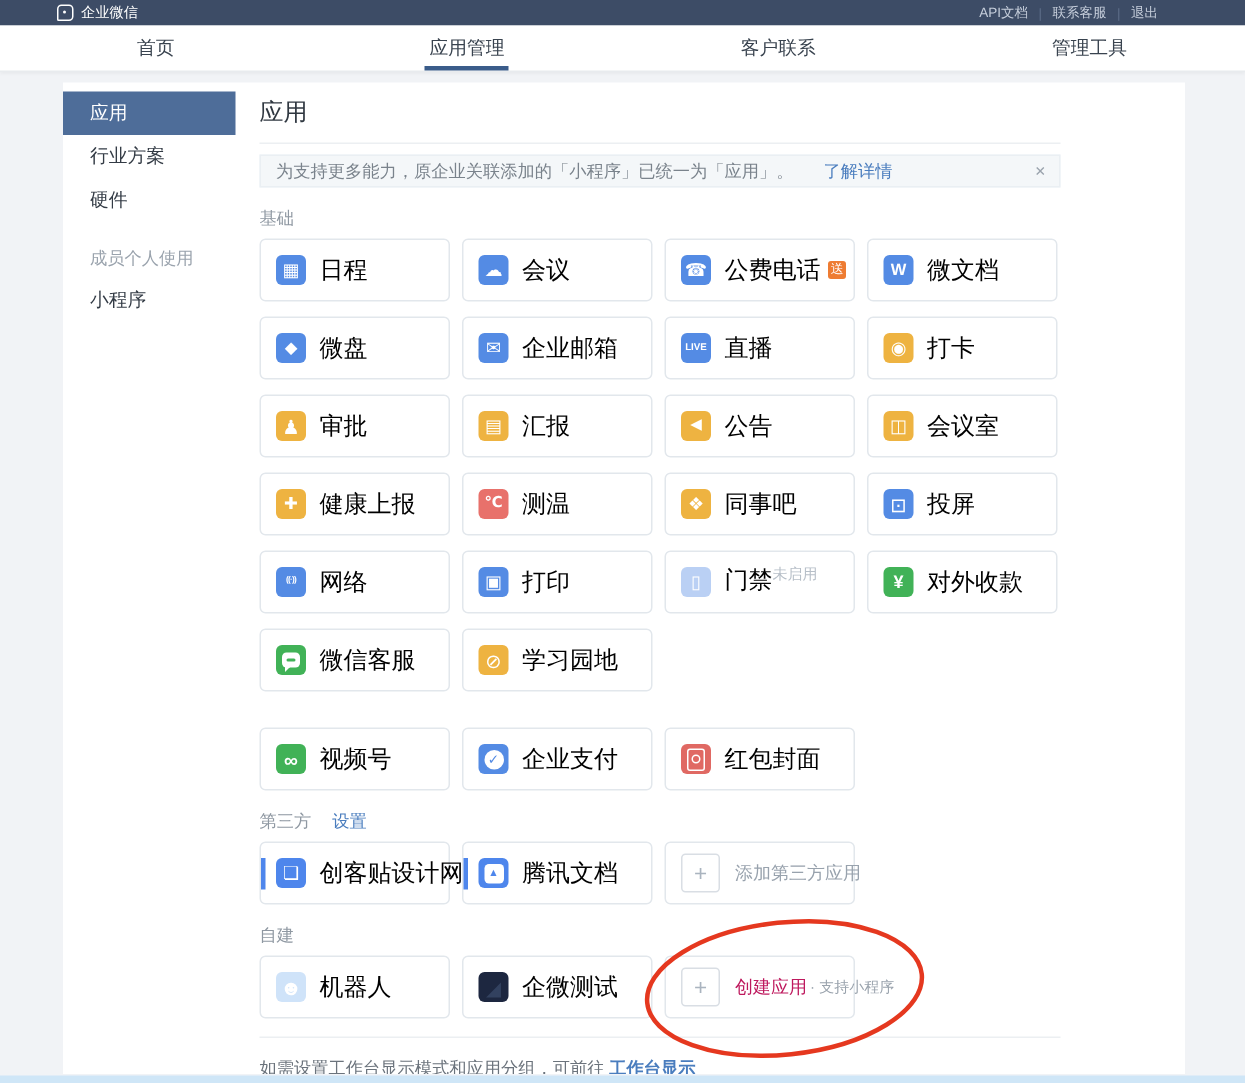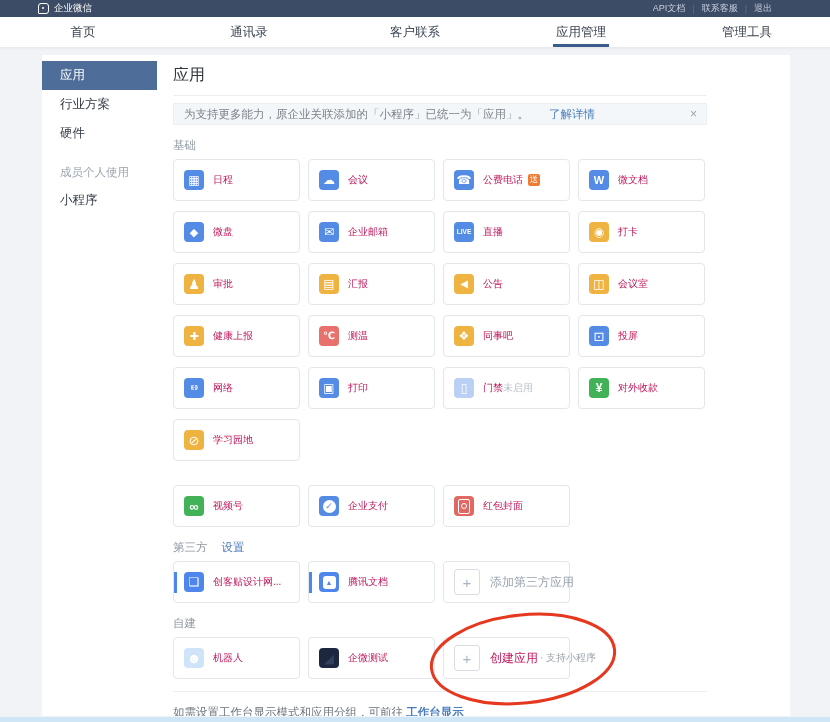--- a/index.html
+++ b/index.html
@@ -42,21 +42,21 @@
   
   .section-label-row{display:flex;align-items:center;gap:14px;margin:13px 0 6px;font-size:11.5px;color:#8f98a2;}
   .section-action{color:#4a7dbe;cursor:pointer;}
   .grid{display:flex;flex-wrap:wrap;gap:10px 8px;}
   .grid.gap-top{margin-top:24px;}
   .card{width:127px;height:42px;border:1px solid #e2e7ec;border-radius:4px;background:#fff;
     display:flex;align-items:center;padding-left:10px;box-sizing:border-box;cursor:pointer;position:relative;}
   .strip{position:absolute;left:0;top:10px;width:3px;height:21px;background:#4e86ec;}
   .app-icon{width:20px;height:20px;border-radius:4px;display:flex;align-items:center;justify-content:center;
     color:#fff;flex-shrink:0;margin-right:9px;font-size:11px;line-height:1;}
-  .app-name{font-size:10px;color:#be185d;white-space:nowrap;}
+  .app-name{font-size:16px;color:#000000;white-space:nowrap;}
   .badge{width:12px;height:12px;background:#ee7c32;color:#fff;font-size:8.5px;border-radius:2px;
     display:flex;align-items:center;justify-content:center;margin-left:5px;flex-shrink:0;}
   .namecol{display:flex;flex-direction:row;line-height:1.2;}
   .subname{font-size:10px;color:#b7bfc8;}
   .disabled .app-icon{opacity:.4;}
   
   .g-txt{font-size:6.5px;font-weight:bold;letter-spacing:0;}
   .g-net{font-size:5.5px;font-weight:bold;letter-spacing:-.5px;}
   .g-pay{width:13px;height:13px;background:#fff;color:#548be4;border-radius:50%;
     display:flex;align-items:center;justify-content:center;font-size:9px;font-weight:bold;}
@@ -94,23 +94,22 @@
       <span class="top-link">API文档</span>
       <span class="top-sep">|</span>
       <span class="top-link">联系客服</span>
       <span class="top-sep">|</span>
       <span class="top-link">退出</span>
     </div>
 </div>
 
 <div class="navbar" id="navbar">
     <div class="nav-tab">首页</div>
-    <div class="nav-tab">通讯录</div>
+    <div class="nav-tab active">应用管理</div>
     <div class="nav-tab">客户联系</div>
-    <div class="nav-tab active">应用管理</div>
     <div class="nav-tab">管理工具</div>
   </div>
 
 <div class="panel">
   <div class="sidebar" id="sidebar">
       <div class="sb-group">
         <div class="sb-item active">应用</div>
         <div class="sb-item">行业方案</div>
         <div class="sb-item">硬件</div>
       </div>
@@ -249,20 +248,26 @@
               <span class="subname">未启用</span>
             </span>
           </div>
           <div class="card">
             <span class="app-icon" style="background: rgb(65, 178, 87);">
               <span style="font-size: 12px; font-weight: bold;">¥</span>
             </span>
             <span class="app-name">对外收款</span>
           </div>
           <div class="card">
+            <span class="app-icon" style="background: rgb(65, 178, 87);">
+              <span class="g-bubble"></span>
+            </span>
+            <span class="app-name">微信客服</span>
+          </div>
+          <div class="card">
             <span class="app-icon" style="background: rgb(238, 179, 65);">
               <span style="font-size: 13px;">⊘</span>
             </span>
             <span class="app-name">学习园地</span>
           </div>
         </div>
         <div class="grid gap-top">
           <div class="card">
             <span class="app-icon" style="background: rgb(65, 178, 87);">
               <span style="font-size: 13px; font-weight: bold;">∞</span>

